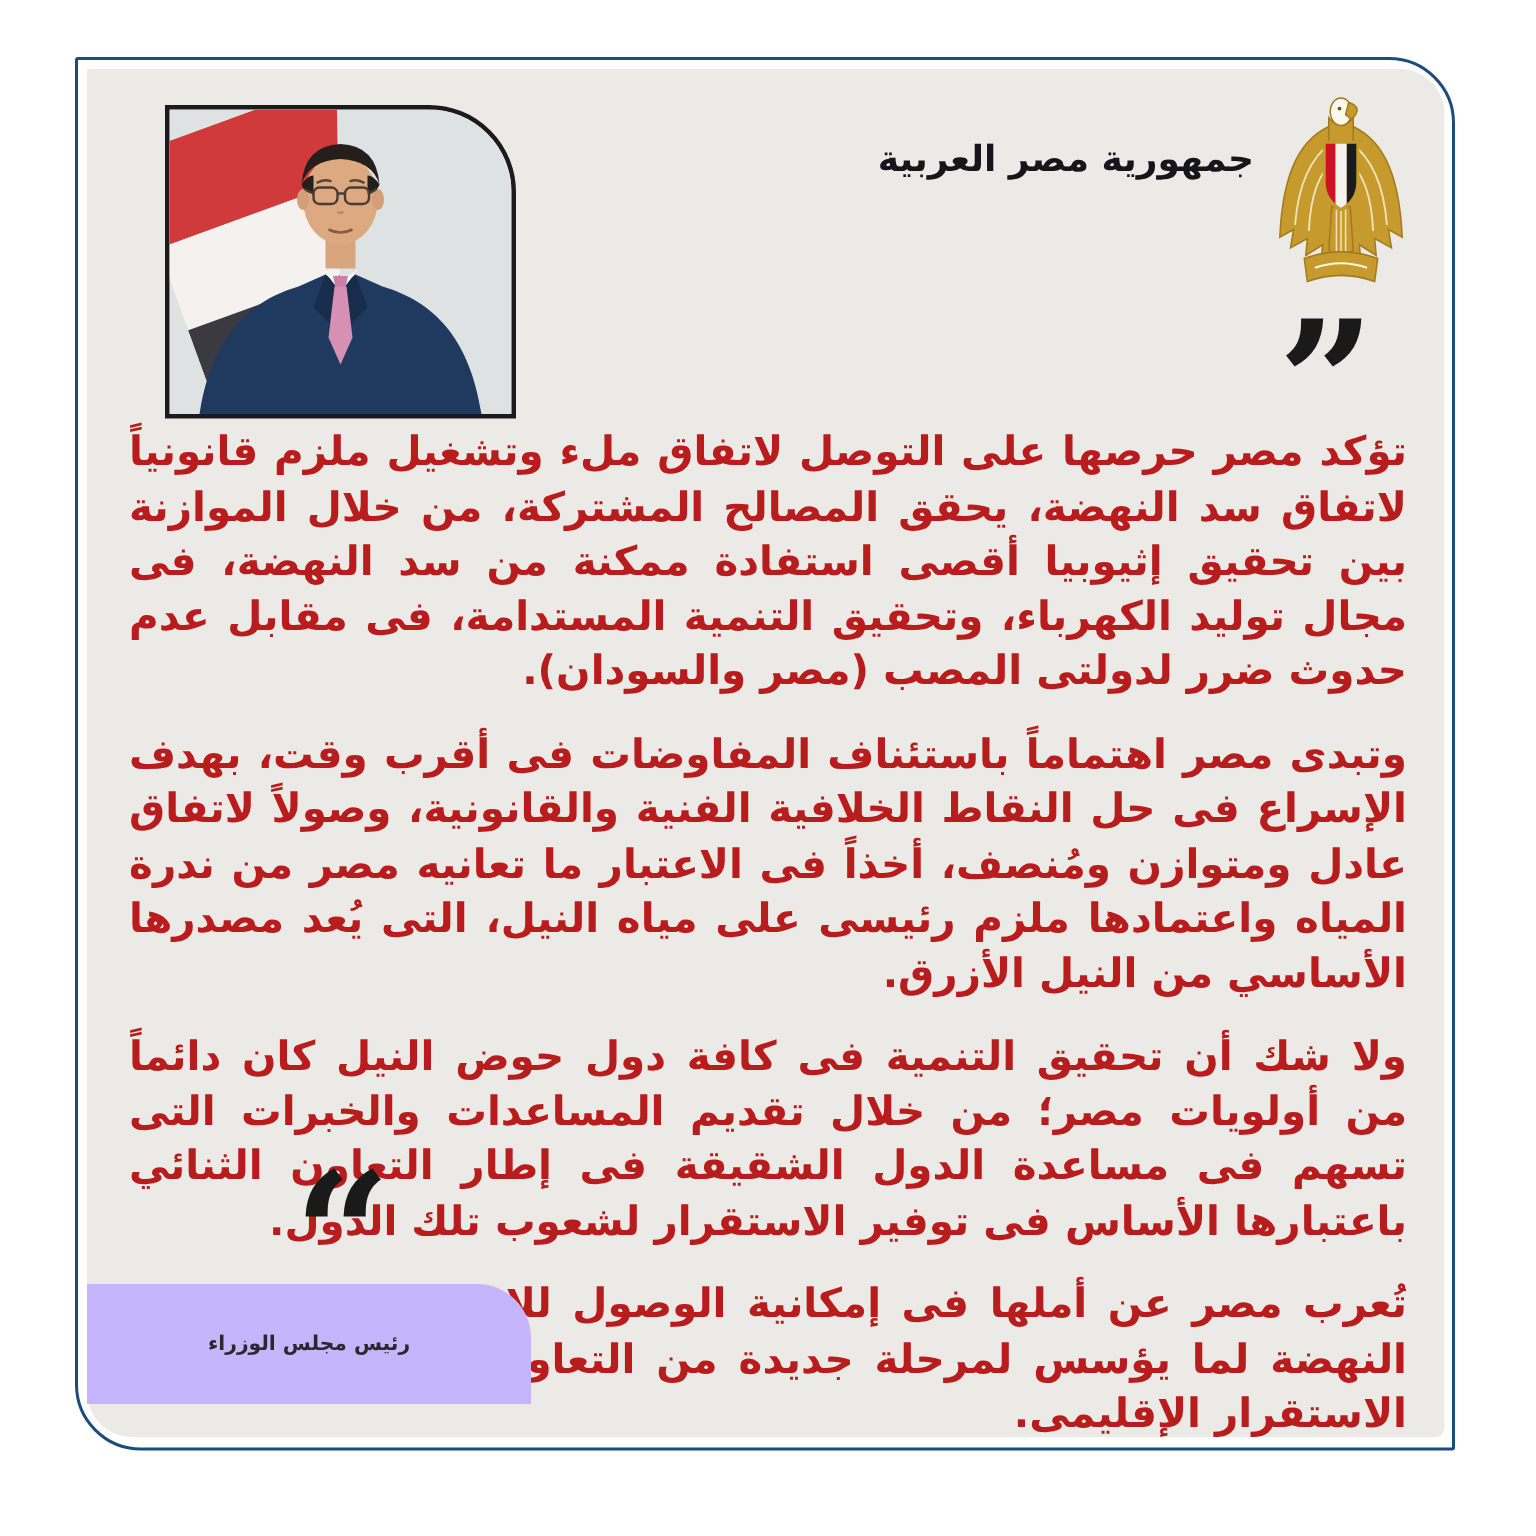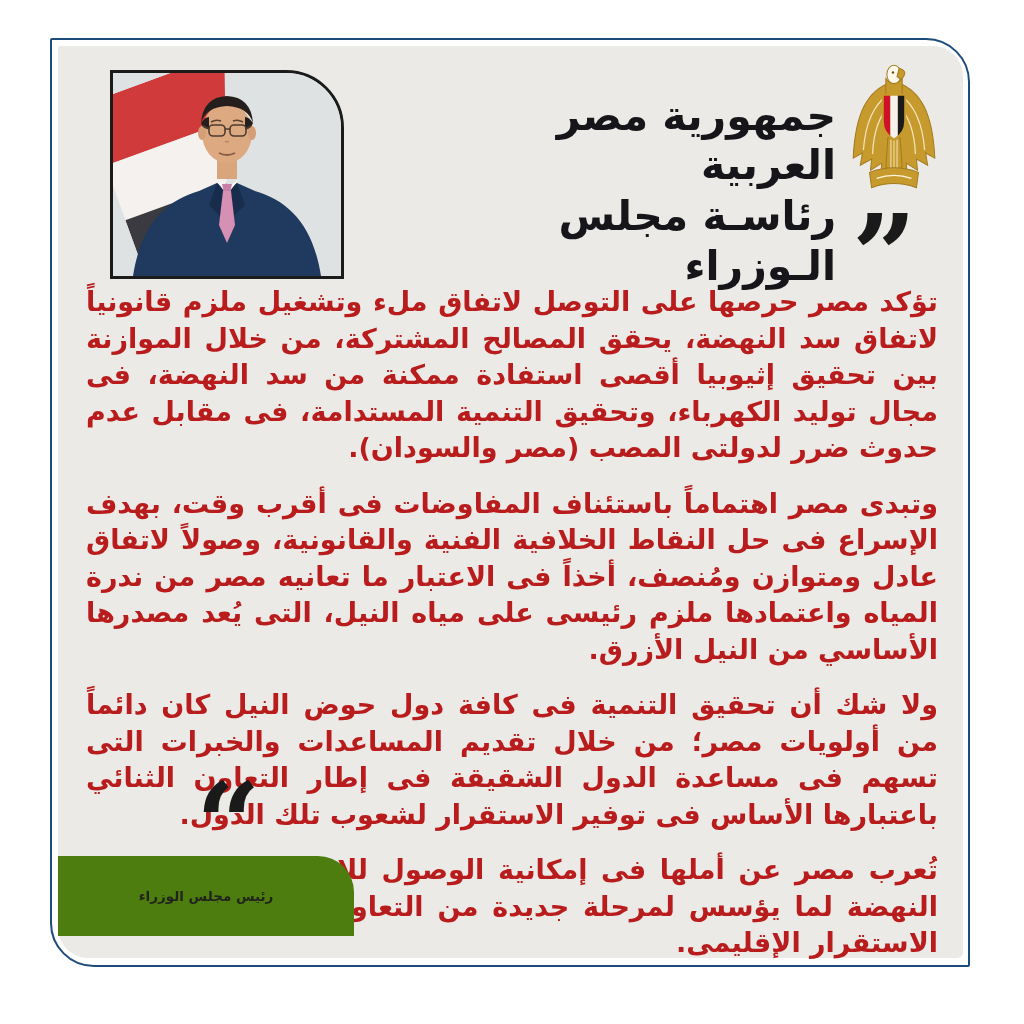--- a/index.html
+++ b/index.html
@@ -22,21 +22,21 @@
   .photo{
     position:absolute;left:110px;top:70px;width:228px;height:203px;
     border:3px solid #1b1b1b;border-radius:0 58px 0 0;overflow:hidden;
     background:#dfe2e3;box-sizing:content-box;
   }
   .photo svg{display:block;}
   
   .org{
     position:absolute;left:540px;top:92px;width:296px;
     direction:rtl;text-align:right;color:#15151a;
-    font-weight:bold;font-size:41px;line-height:1.2;
+    font-weight:bold;font-size:24px;line-height:1.2;
     letter-spacing:0;
   }
   .org .l2{margin-top:2px;}
   .emblem{position:absolute;left:843px;top:64px;width:102px;height:128px;}
   .emblem svg{display:block;}
   
   .q{
     position:absolute;font-weight:bold;color:#1a1a1a;line-height:1;
     font-size:112px;font-family:"DejaVu Serif","DejaVu Sans",serif;
   }
@@ -46,21 +46,21 @@
   .body-text{
     position:absolute;left:86px;top:284px;width:852px;
     direction:rtl;text-align:justify;color:#b91c1c;
     font-weight:bold;font-size:27px;line-height:36.5px;
   }
   .body-text p{margin:0 0 19px 0;}
   .body-text p:last-child{margin-bottom:0;}
   
   .sig{
     position:absolute;left:58px;top:856px;width:296px;height:80px;
-    background:#4d7c0f;border-radius:0 36px 0 0;
+    background:#c4b5fd;border-radius:0 36px 0 0;
     display:flex;flex-direction:column;align-items:center;justify-content:center;
     direction:rtl;color:#1d1d1d;gap:5px;
   }
   .sig-title{font-size:13.5px;font-weight:bold;opacity:.92;}
   .sig-name{font-size:23px;font-weight:bold;}
 </style>
 </head>
 <body>
 
 <div class="stage">
@@ -108,21 +108,20 @@
         <path d="M98,49 Q103,46 108,48" stroke="#5A4434" stroke-width="1.6" fill="none"></path>
         <path d="M120,48 Q125,46 130,49" stroke="#5A4434" stroke-width="1.6" fill="none"></path>
         <path d="M112,68 Q114,70 116,68" stroke="#B98862" stroke-width="1.4" fill="none"></path>
         <path d="M106,80 Q114,84 122,80" stroke="#8A5A45" stroke-width="1.8" fill="none"></path>
       </g>
     </svg>
   </div>
 
   <div class="org">
     <div class="l1">جمهورية مصر العربية</div>
-    <div class="l2">رئاسـة مجلس الـوزراء</div>
   </div>
 
   <div class="emblem">
     <svg width="102" height="128" viewBox="0 0 100 125" xmlns="http://www.w3.org/2000/svg">
       <g stroke="#A37B1E" stroke-width="1">
 
         <path d="M46,18 C24,26 12,48 10,92 L19,87 L17,99 L28,93 L27,104 L38,97 L37,108 L46,100 L47,52 Z" fill="#C79A2E"></path>
         <path d="M54,18 C76,26 88,48 90,92 L81,87 L83,99 L72,93 L73,104 L62,97 L63,108 L54,100 L53,52 Z" fill="#C79A2E"></path>
 
         <g stroke="#FFF7E0" stroke-width="1.2" opacity="0.8">

